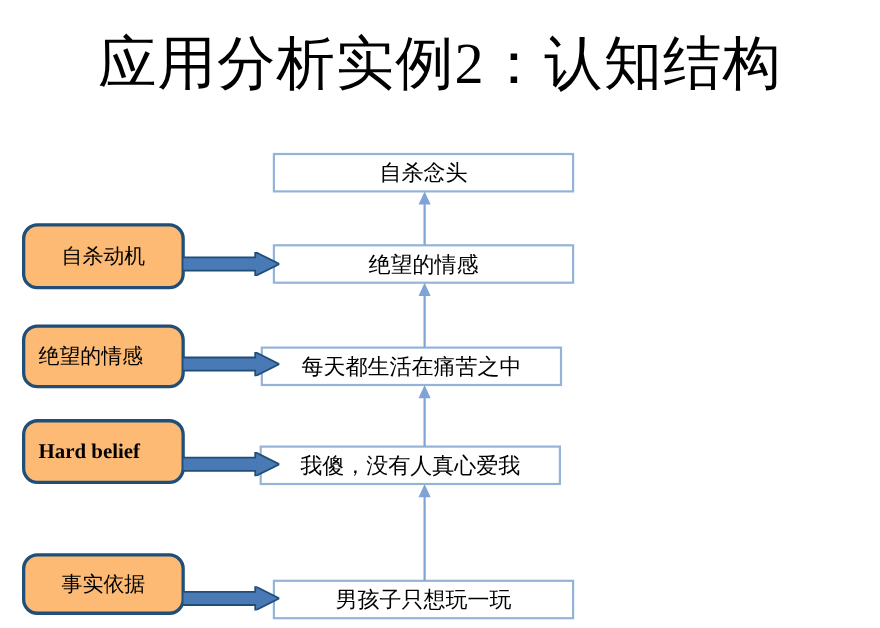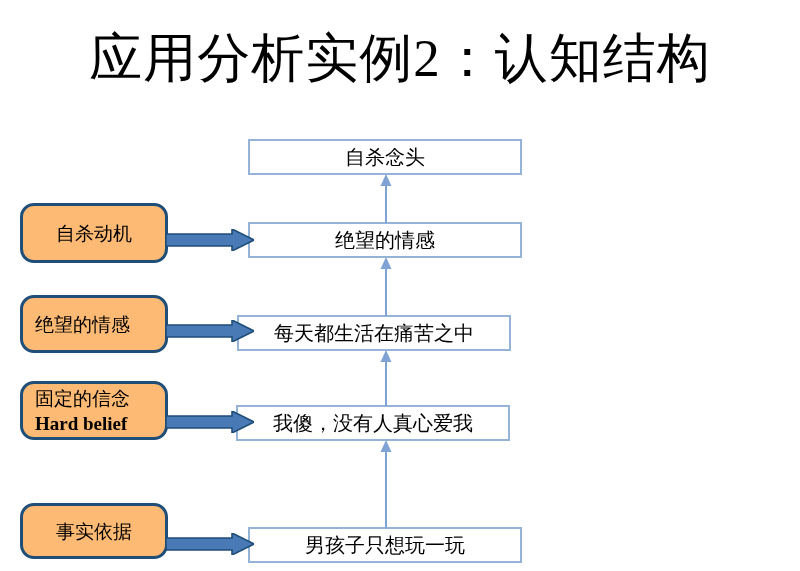--- a/index.html
+++ b/index.html
@@ -141,21 +141,20 @@
 
   <div class="yellow-box centered" style="left:20px; top:203px; width:148px; height:60px;">
     <span>自杀动机</span>
   </div>
 
   <div class="yellow-box" style="left:20px; top:295px; width:148px; height:58px;">
     <span>绝望的情感</span>
   </div>
 
   <div class="yellow-box" style="left:20px; top:381px; width:148px; height:59px;">
-    <span>固定的信念</span>
     <span class="yb-line-en">Hard belief</span>
   </div>
 
   <div class="yellow-box centered" style="left:20px; top:503px; width:148px; height:56px;font-family:Liberation Serif, serif;">
     <span>事实依据</span>
   </div>
 
   <div class="block-arrow" style="left:166px; top:229px; width:88px;">
     <svg width="88" height="22" viewBox="0 0 88 22">
       <polygon points="0,5 66,5 66,0 88,11 66,22 66,17 0,17" fill="#4a7ab5" stroke="#1f4e79" stroke-width="1.6" stroke-linejoin="miter"></polygon>

